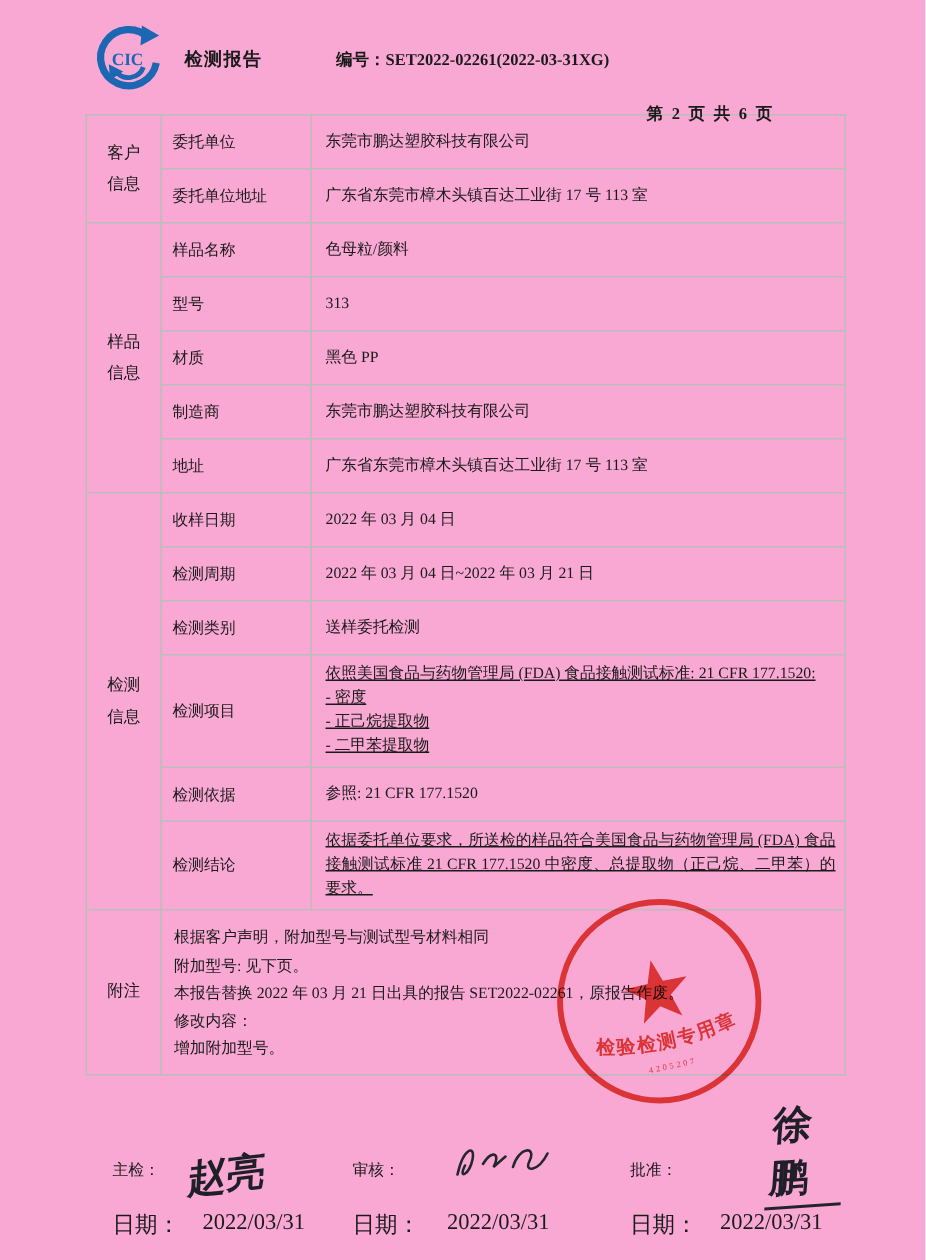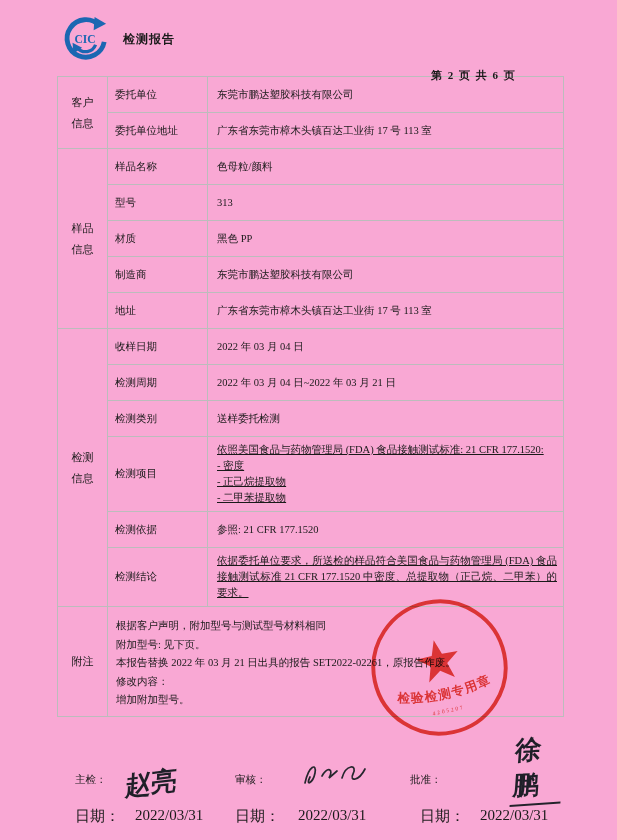--- a/index.html
+++ b/index.html
@@ -49,20 +49,21 @@
 
   <div class="header">
     <svg class="logo" viewBox="0 0 50 50">
       <path d="M 40 11 A 19.5 19.5 0 1 0 45 28" fill="none" stroke="#1b67b2" stroke-width="5"></path>
       <polygon points="35,2 47,9 34,16" fill="#1b67b2"></polygon>
       <path d="M 17 34 A 11 11 0 0 0 36 31" fill="none" stroke="#1b67b2" stroke-width="3.4"></path>
       <polygon points="13,40 12,29 22,34" fill="#1b67b2"></polygon>
       <text x="25" y="29.5" text-anchor="middle" font-size="12" font-weight="bold" fill="#1b67b2">CIC</text>
     </svg>
     <div class="hdr-title">检测报告</div>
+    <div class="hdr-no"><span>编号：</span><span>SET2022-02261(2022-03-31XG)</span></div>
     <div class="hdr-page">第 2 页 共 6 页</div>
   </div>
 
   <table class="rep">
     <colgroup>
         <col style="width:50px">
         <col style="width:100px">
         <col style="width:356px">
       </colgroup>
 
@@ -156,21 +157,21 @@
 
   <div class="sig-row">
     <span class="sg-lbl" style="left:18px">主检：</span>
     <span class="sig-name sig-inspector">赵亮</span>
 
     <span class="sg-lbl" style="left:178px">审核：</span>
     <svg class="sig-scribble" width="82" height="38" viewBox="0 0 82 38">
       <path d="M10 26 C14 8 22 6 20 16 C18 26 10 30 15 20 M27 19 C33 9 39 12 34 21 L42 14 M47 21 C51 7 63 7 58 17 C54 25 64 24 70 12" fill="none" stroke="#26262e" stroke-width="1.7" stroke-linecap="round"></path>
     </svg>
 
-    <span class="sg-lbl" style="left:353px">批准：</span>
+    <span class="sg-lbl" style="left:363px">批准：</span>
     <span class="sig-name sig-approver">徐鹏</span>
   </div>
 
   <div class="date-row">
     <span class="d-lbl" style="left:18px">日期：</span>
     <span class="d-val" style="left:78px">2022/03/31</span>
     <span class="d-lbl" style="left:178px">日期：</span>
     <span class="d-val" style="left:241px">2022/03/31</span>
     <span class="d-lbl" style="left:363px">日期：</span>
     <span class="d-val" style="left:423px">2022/03/31</span>

